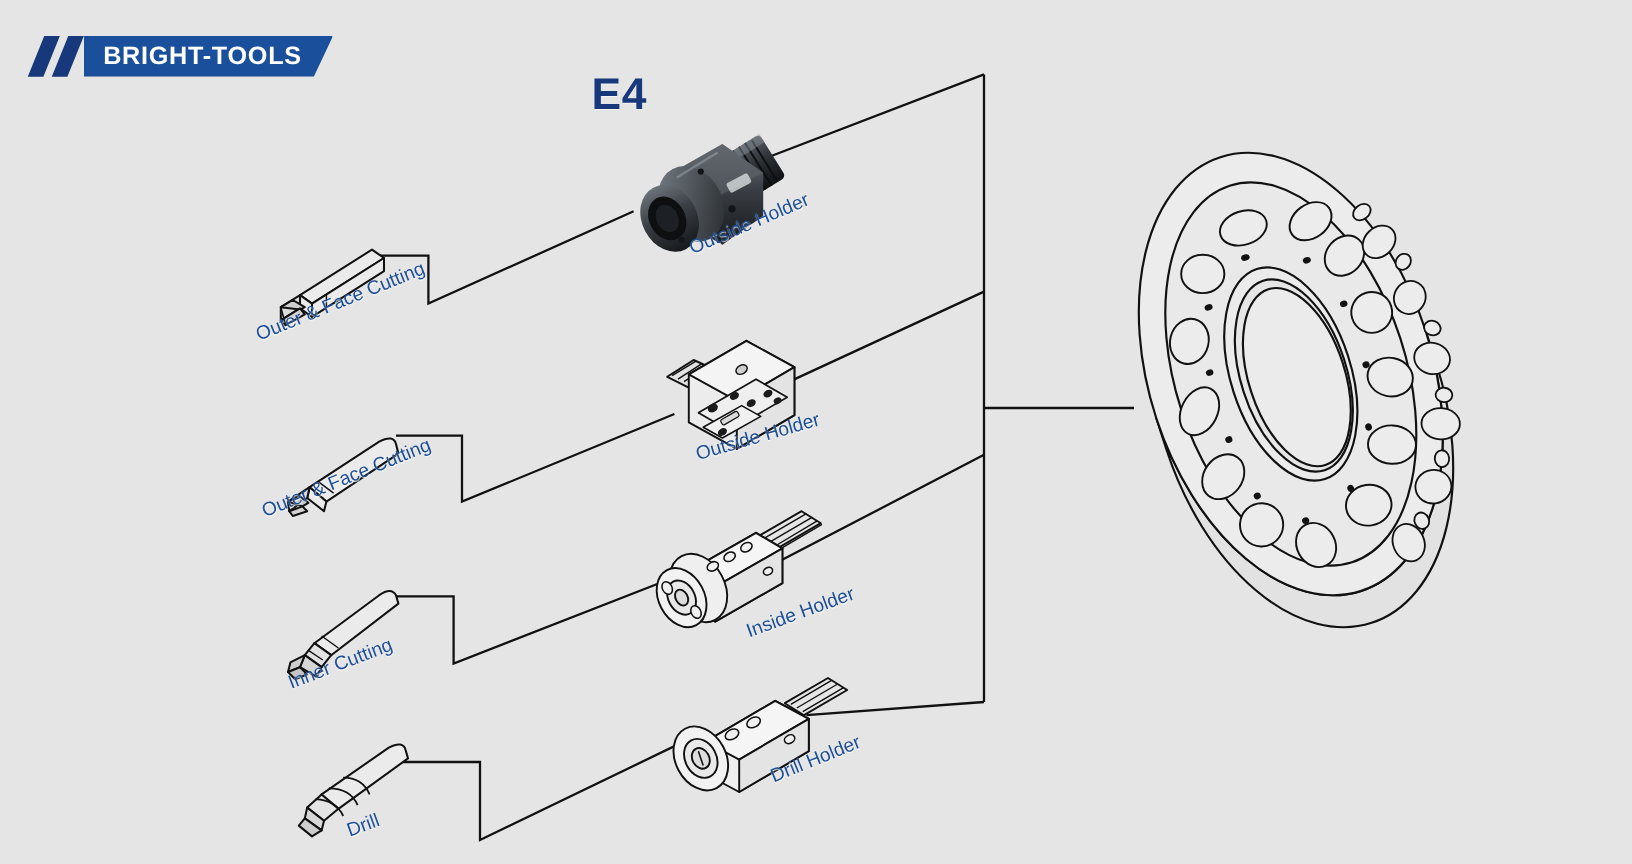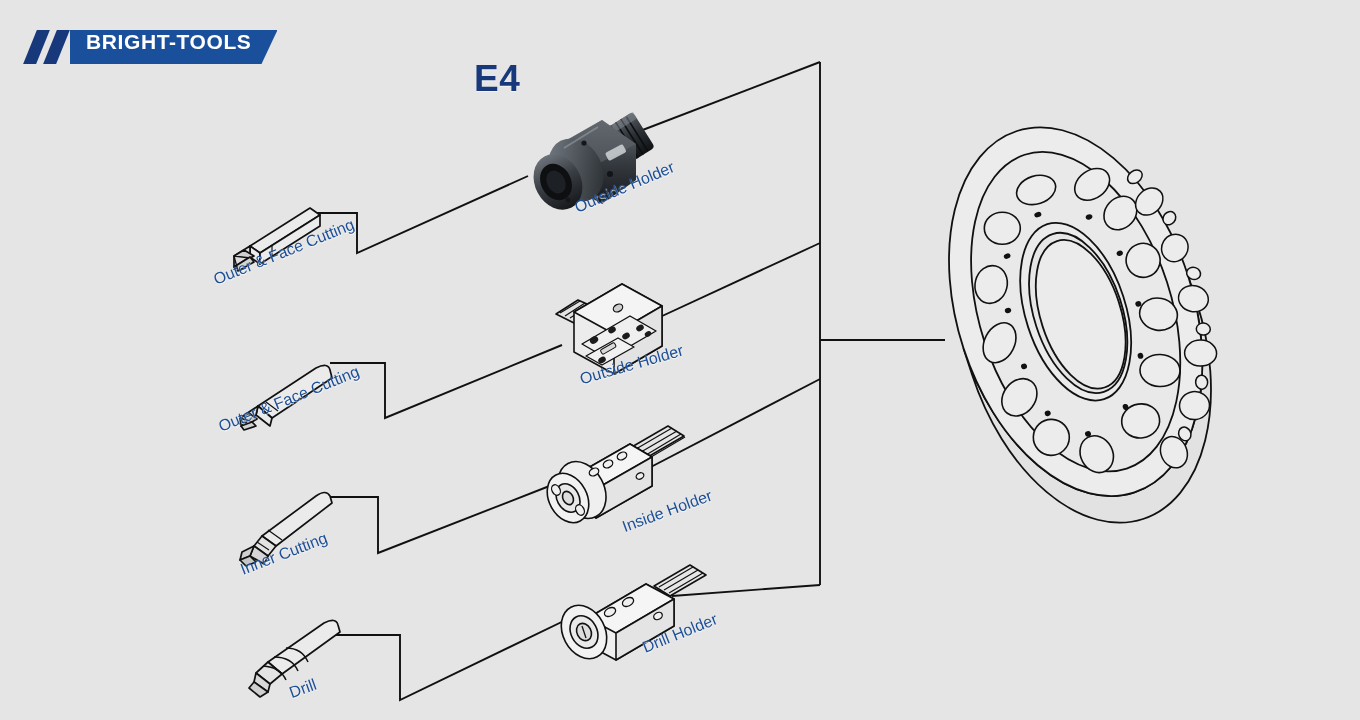--- a/index.html
+++ b/index.html
@@ -19,32 +19,32 @@
   .logo-slash{
     position:absolute;top:0;width:13px;height:34px;
     background:#17387a;transform:skewX(-22deg);
   }
   .logo-slash.s1{left:2px;}
   .logo-slash.s2{left:22px;}
   .logo-banner{
     position:relative;margin-left:-4px;height:34px;
     background:#1a4f9c;
     padding:0 26px 0 16px;
-    display:flex;
+    display:flex;align-items:center;
     clip-path:polygon(0 0,100% 0,calc(100% - 16px) 100%,0 100%);
     box-shadow:0 1px 1px rgba(0,0,0,.18);
   }
   .logo-text{
     color:#ffffff;font-weight:bold;font-size:21px;letter-spacing:.6px;
     font-family:"Liberation Sans", sans-serif;white-space:nowrap;
   }
 
   
   .title-e4{
-    position:absolute;left:474px;top:58px;
+    position:absolute;left:493px;top:58px;
     font-size:37px;font-weight:bold;color:#17387a;
     letter-spacing:.5px;
     text-shadow:0 1px 0 rgba(255,255,255,.55);
   }
 
   
   svg.layer{position:absolute;left:0;top:0;width:1360px;height:720px;overflow:visible;}
 
   
   .lbl{

